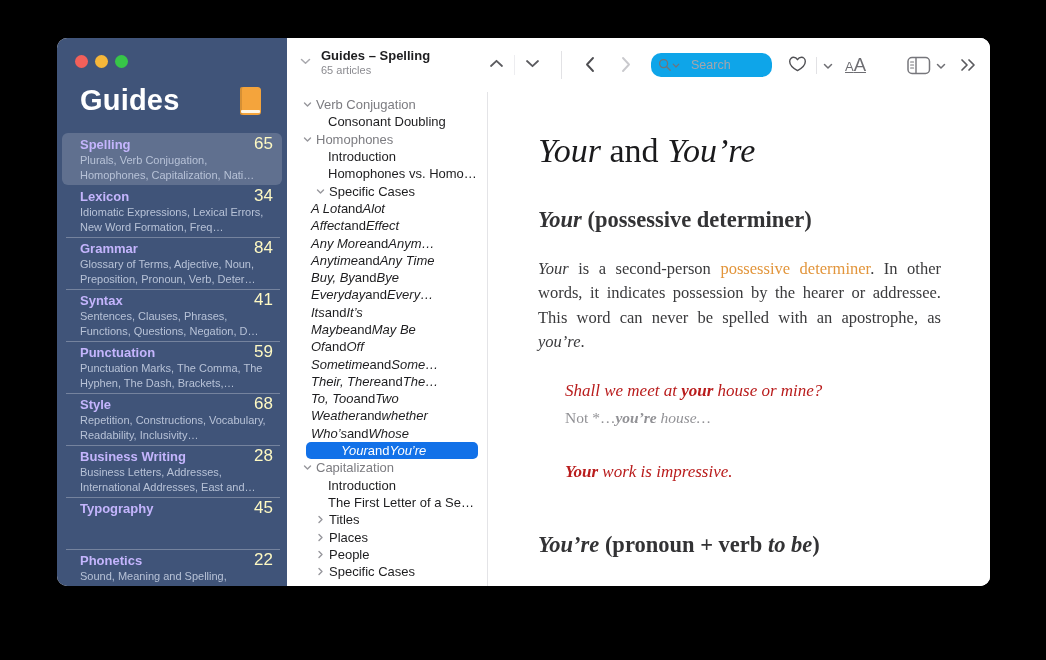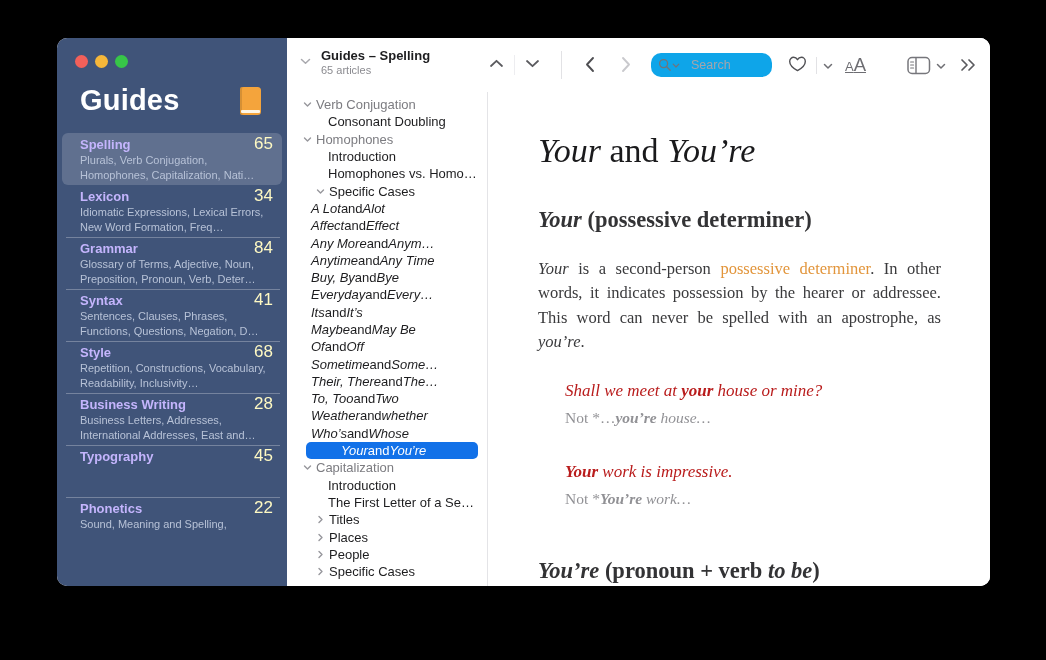--- a/index.html
+++ b/index.html
@@ -117,20 +117,27 @@
           </div>
           <div class="s-item sep">
             <div class="s-row">
               <span class="s-title">Syntax</span>
               <span class="s-count">41</span>
             </div>
             <div class="s-sub">Sentences, Clauses, Phrases, Functions, Questions, Negation, D…</div>
           </div>
           <div class="s-item sep">
             <div class="s-row">
+              <span class="s-title">Punctuation</span>
+              <span class="s-count">59</span>
+            </div>
+            <div class="s-sub">Punctuation Marks, The Comma, The Hyphen, The Dash, Brackets,…</div>
+          </div>
+          <div class="s-item sep">
+            <div class="s-row">
               <span class="s-title">Style</span>
               <span class="s-count">68</span>
             </div>
             <div class="s-sub">Repetition, Constructions, Vocabulary, Readability, Inclusivity…</div>
           </div>
           <div class="s-item sep">
             <div class="s-row">
               <span class="s-title">Business Writing</span>
               <span class="s-count">28</span>
             </div>
@@ -403,21 +410,20 @@
           <div class="content-inner">
             <h1 class="c-title"><span class="it">Your</span><span> and </span><span class="it">You’re</span></h1>
             <h2 class="c-h2"><span class="it">Your</span><span> (possessive determiner)</span></h2>
             <p class="c-p"><span class="it">Your</span><span> is a second-person </span><span class="lnk">possessive determiner</span><span>. In other words, it indicates possession by the hearer or addressee. This word can never be spelled with an apostrophe, as </span><span class="it">you’re</span><span>.</span></p>
             <div class="example">
               <div class="ex-main"><span class="it">Shall we meet at </span><span class="it bd">your</span><span class="it"> house or mine?</span></div>
               <div class="ex-note"><span>Not *…</span><span class="it bd">you’re</span><span class="it"> house</span><span class="it">…</span></div>
             </div>
             <div class="example">
               <div class="ex-main"><span class="it bd">Your</span><span class="it"> work is impressive.</span></div>
-              <div class="ex-note"><span>Not *</span><span class="it bd">You’re</span><span class="it"> work</span><span class="it">…</span></div>
             </div>
             <h2 class="c-h2 second"><span class="it">You’re</span><span> (pronoun + verb </span><span class="it">to be</span><span>)</span></h2>
           </div>
         </div>
       </div>
 
     </div>
   </div>
 </div>
 

